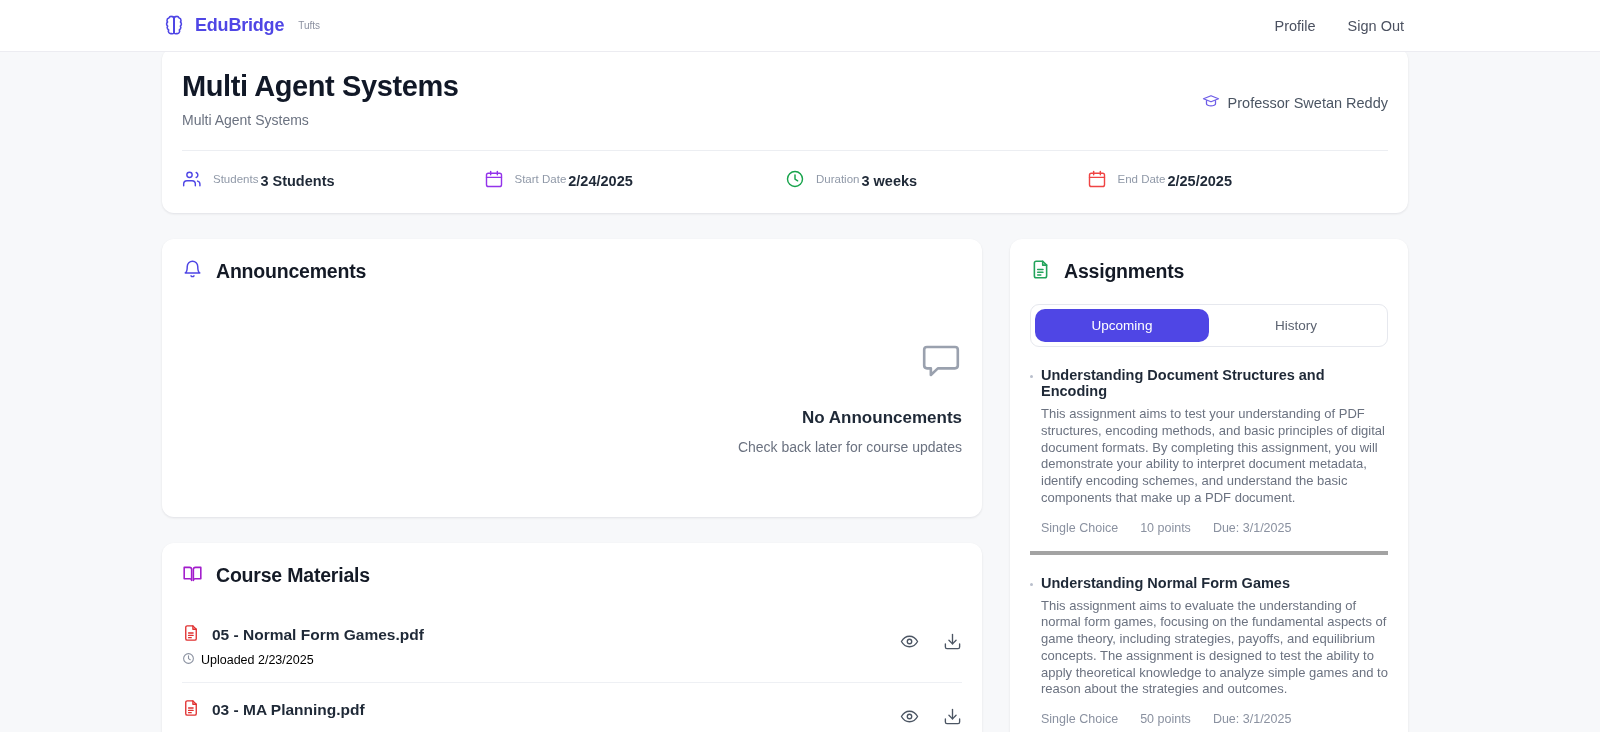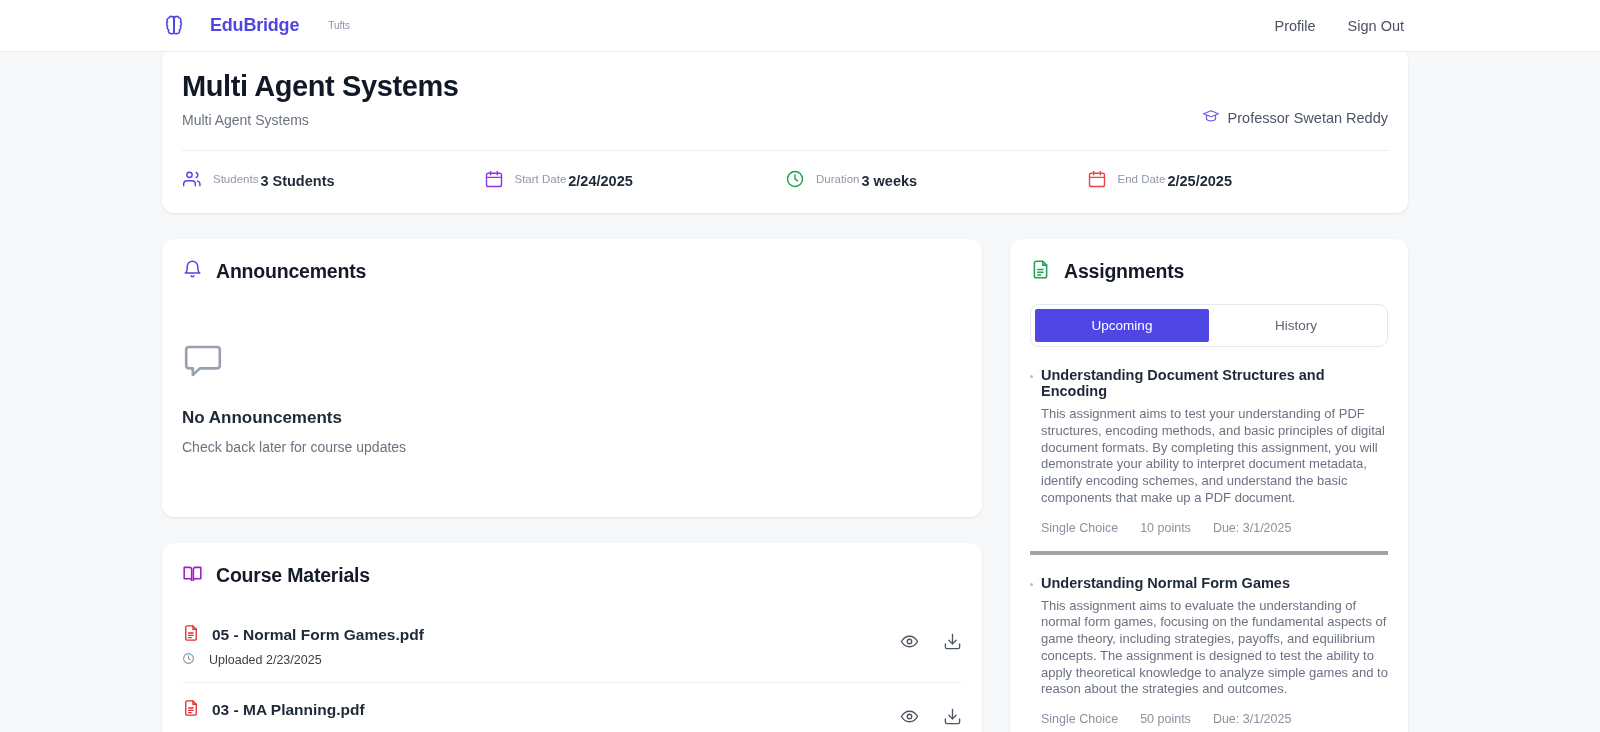--- a/index.html
+++ b/index.html
@@ -17,21 +17,21 @@
     height: 52px;
     background: #ffffff;
     border-bottom: 1px solid #ececf1;
     display: flex;
     align-items: center;
     padding: 0 196px 0 162px;
     justify-content: space-between;
     position: relative;
     z-index: 5;
   }
-  .brand { display: flex; align-items: center; gap: 24px; }
+  .brand { display: flex; align-items: center; gap: 9px; }
   .brand-icon { width: 24px; height: 24px; display: block; }
   .brand-text { font-size: 18px; font-weight: bold; color: #4f46e5; letter-spacing: -0.2px; }
   .brand-sub {
     font-size: 10px; color: #8b90a0; margin-left: 5px; font-weight: normal;
   }
   .nav-links { display: flex; align-items: center; gap: 32px; }
   .nav-link {
     font-size: 14.5px; color: #4b5160; text-decoration: none; cursor: pointer;
   }
 
@@ -40,21 +40,21 @@
 
   .course-card {
     background: #ffffff;
     border-radius: 12px;
     box-shadow: 0 1px 3px rgba(16,24,40,.06), 0 1px 2px rgba(16,24,40,.04);
     padding: 22px 20px 20px 20px;
     margin-top: 0;
     position: relative;
     top: -4px;
   }
-  .course-top { display: flex; align-items: flex-end; justify-content: space-between; }
+  .course-top { display: flex; align-items: flex-start; justify-content: space-between; }
   .course-title { font-size: 29px; font-weight: bold; color: #111827; letter-spacing: -0.4px; }
   .course-sub { font-size: 14px; color: #6b7280; margin-top: 9px; }
   .instructor {
     display: flex; align-items: center; gap: 8px;
     font-size: 14.5px; color: #4b5563; padding-top: 22px;
   }
 
   .divider { height: 1px; background: #eceef2; margin: 22px 0 0 0; }
 
   .stats { display: flex; padding-top: 18px; }
@@ -72,51 +72,51 @@
     background: #ffffff;
     border-radius: 12px;
     box-shadow: 0 1px 3px rgba(16,24,40,.06), 0 1px 2px rgba(16,24,40,.04);
     padding: 20px;
   }
   .card + .card { margin-top: 26px; }
   .card-head { display: flex; align-items: center; gap: 13px; }
   .card-title { font-size: 19.5px; font-weight: bold; color: #141a26; letter-spacing: -0.2px; }
 
   
-  .empty { text-align: left; padding: 56px 0 42px 0; }
+  .empty { text-align: right; padding: 56px 0 42px 0; }
   .empty-title { font-size: 17px; font-weight: bold; color: #1f2937; margin-top: 22px; }
   .empty-sub { font-size: 14px; color: #6b7280; margin-top: 11px; }
 
   
   .material-list { margin-top: 20px; }
   .material {
     border-bottom: 1px solid #eef0f4;
     padding: 16px 0 14px 0;
     display: flex; align-items: flex-start; justify-content: space-between;
   }
   .material:last-child { border-bottom: none; }
   .material-main { display: flex; flex-direction: column; gap: 6px; }
   .material-row1 { display: flex; align-items: center; gap: 12px; }
   .material-name { font-size: 15.5px; font-weight: bold; color: #1f2937; }
-  .material-meta { display: flex; align-items: center; gap: 14px; font-size: 12.5px; color: #404040; }
+  .material-meta { display: flex; align-items: center; gap: 6px; font-size: 12.5px; color: #000000; }
   .material-actions { display: flex; align-items: center; gap: 24px; padding-top: 8px; }
   .icon-btn { cursor: pointer; display: block; color: #4b5563; }
 
   
   .tabs {
     display: flex;
     background: #ffffff;
     border: 1px solid #e6e8ee;
     border-radius: 9px;
     padding: 4px;
     margin-top: 20px;
   }
   .tab {
     flex: 1; text-align: center; font-size: 13.5px; padding: 9px 0;
-    border-radius: 2px; cursor: pointer; color: #5b6270;
+    border-radius: 10px; cursor: pointer; color: #5b6270;
   }
   .tab.active { background: #4f46e5; color: #ffffff; }
 
   .assignment { padding: 20px 0 16px 0; border-bottom: 4px solid #a3a3a3; }
   .assignment:last-child { border-bottom: none; }
   .assign-title-row { display: flex; align-items: flex-start; gap: 8px; }
   .assign-dot {
     width: 3px; height: 3px; border-radius: 50%; background: #b9bfcc;
     margin-top: 8px; flex: 0 0 3px;
   }

